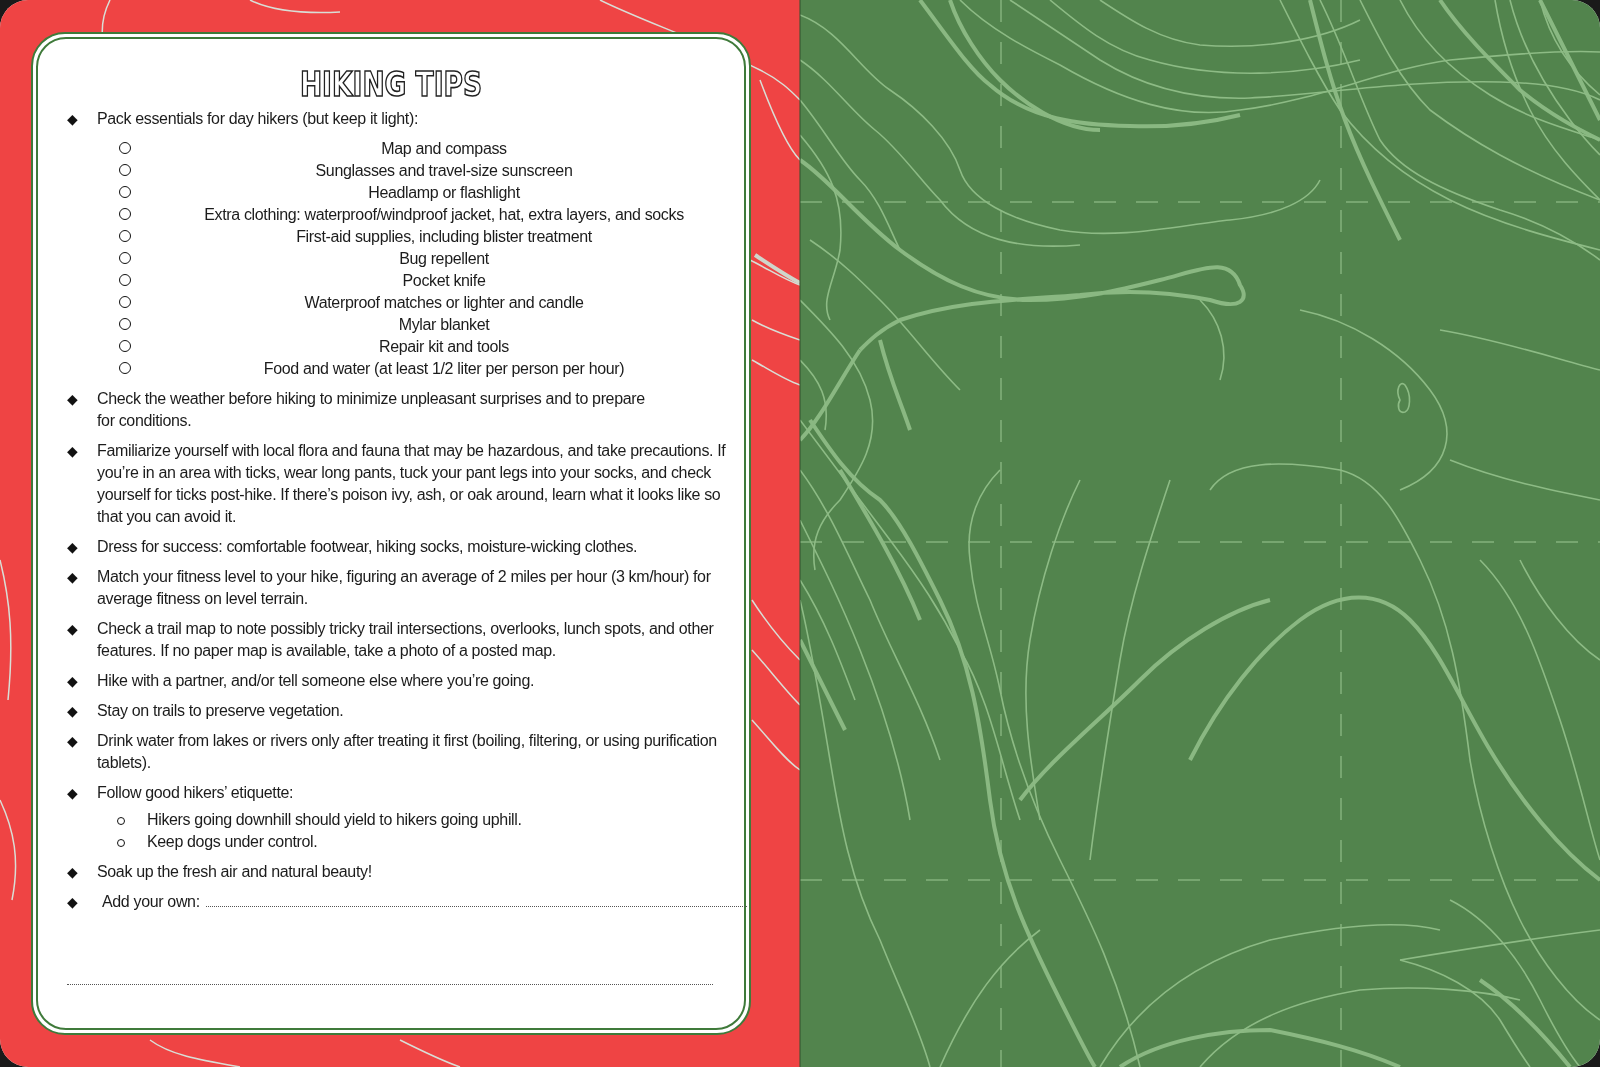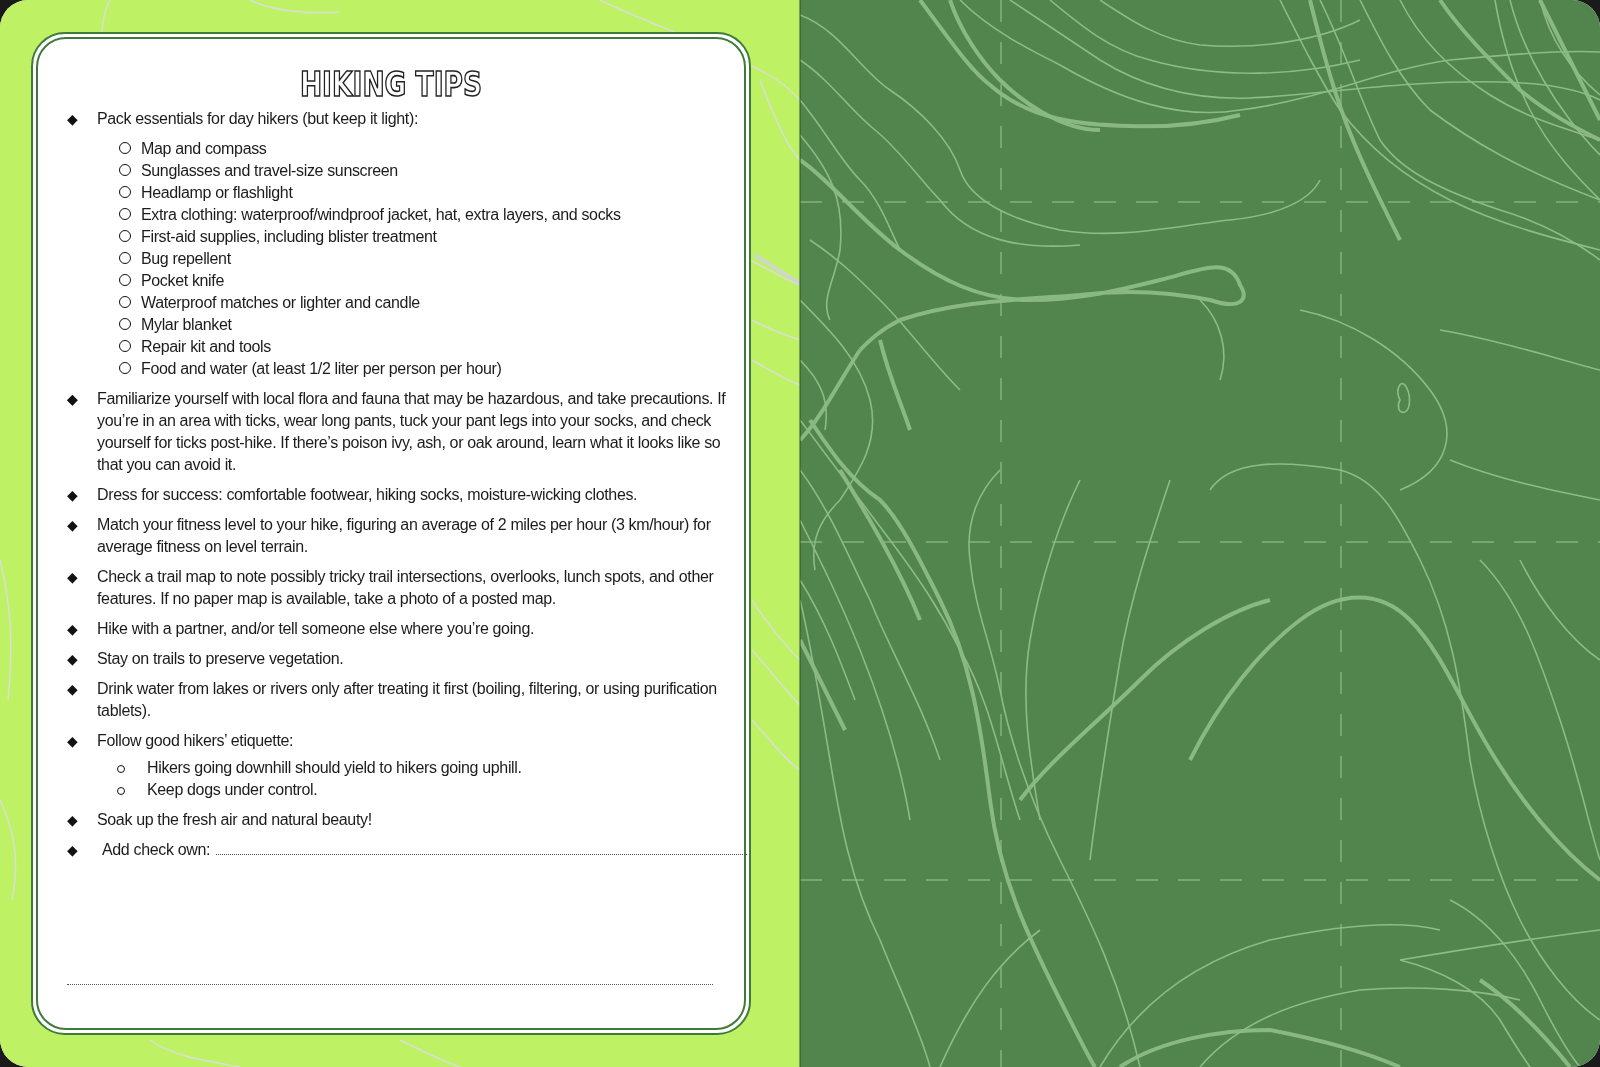--- a/index.html
+++ b/index.html
@@ -9,21 +9,21 @@
     font-family: "Liberation Sans", sans-serif;
     position: relative;
   }
   .spread {
     position: absolute; left: 0; top: 0; width: 1600px; height: 1067px;
     border-radius: 28px; overflow: hidden;
     background: #eef1ec;
   }
   .left-page {
     position: absolute; left: 0; top: 0; width: 800px; height: 1067px;
-    background: #bef264;
+    background: #ef4444;
   }
   .left-page svg.bg-topo { position: absolute; left: 0; top: 0; }
   .card {
     position: absolute; left: 31px; top: 32px; width: 720px; height: 1003px;
     box-sizing: border-box;
     border: 2px solid #3f7a3a;
     border-radius: 34px;
     background: #ffffff;
   }
   .card::before {
@@ -48,21 +48,21 @@
   .tip {
     position: relative; padding-left: 22px; line-height: 22px; margin-bottom: 8px;
     transform-origin: left top;
   }
   .tip .diamond {
     position: absolute; left: 0; top: 3px; width: 16px; height: 16px;
     font-size: 14px; line-height: 16px; color: #111;
   }
   .tip-text { display: block; font-stretch: condensed; letter-spacing: -0.35px; margin-left: 8px; }
   .sublist { margin: 8px 0 0 30px; padding: 0; list-style: none; }
-  .sublist li { position: relative; padding-left: 22px; line-height: 22px; letter-spacing: -0.35px; }
+  .sublist li { position: relative; padding-left: 22px; line-height: 22px; letter-spacing: -0.35px; text-align: center; }
   .sublist li .circle {
     position: absolute; left: 0; top: 4px; width: 12px; height: 12px;
     border: 1.8px solid #111; border-radius: 50%; box-sizing: border-box;
   }
   .etiquette { margin: 5px 0 0 28px; padding: 0; list-style: none; }
   .etiquette li { position: relative; padding-left: 30px; line-height: 22px; letter-spacing: -0.35px; }
   .etiquette li .small-circle {
     position: absolute; left: 0; top: 8px; width: 8px; height: 8px;
     border: 1.2px solid #111; border-radius: 50%; box-sizing: border-box;
   }
@@ -126,20 +126,21 @@
             <li><span class="circle"></span><span>Pocket knife</span></li>
             <li><span class="circle"></span><span>Waterproof matches or lighter and candle</span></li>
             <li><span class="circle"></span><span>Mylar blanket</span></li>
             <li><span class="circle"></span><span>Repair kit and tools</span></li>
             <li><span class="circle"></span><span>Food and water (at least 1/2 liter per person per hour)</span></li>
           </ul>
         </div>
 
         <div class="tip">
           <span class="diamond">◆</span>
+          <span class="tip-text" style="width:560px">Check the weather before hiking to minimize unpleasant surprises and to prepare for conditions.</span>
         </div>
 
         <div class="tip">
           <span class="diamond">◆</span>
           <span class="tip-text">Familiarize yourself with local flora and fauna that may be hazardous, and take precautions. If you’re in an area with ticks, wear long pants, tuck your pant legs into your socks, and check yourself for ticks post-hike. If there’s poison ivy, ash, or oak around, learn what it looks like so that you can avoid it.</span>
         </div>
 
         <div class="tip">
           <span class="diamond">◆</span>
           <span class="tip-text">Dress for success: comfortable footwear, hiking socks, moisture-wicking clothes.</span>
@@ -179,21 +180,21 @@
           </ul>
         </div>
 
         <div class="tip">
           <span class="diamond">◆</span>
           <span class="tip-text">Soak up the fresh air and natural beauty!</span>
         </div>
 
         <div class="tip add-own">
           <span class="diamond">◆</span>
-          <span class="tip-text" style="padding-left:5px">Add check own:</span>
+          <span class="tip-text" style="padding-left:5px">Add your own:</span>
           <span class="dots"></span>
         </div>
       </div>
 
       <div class="extra-line"></div>
     </div>
   </div>
 
   <div class="right-page">
     <svg width="800" height="1067" viewBox="0 0 800 1067">

